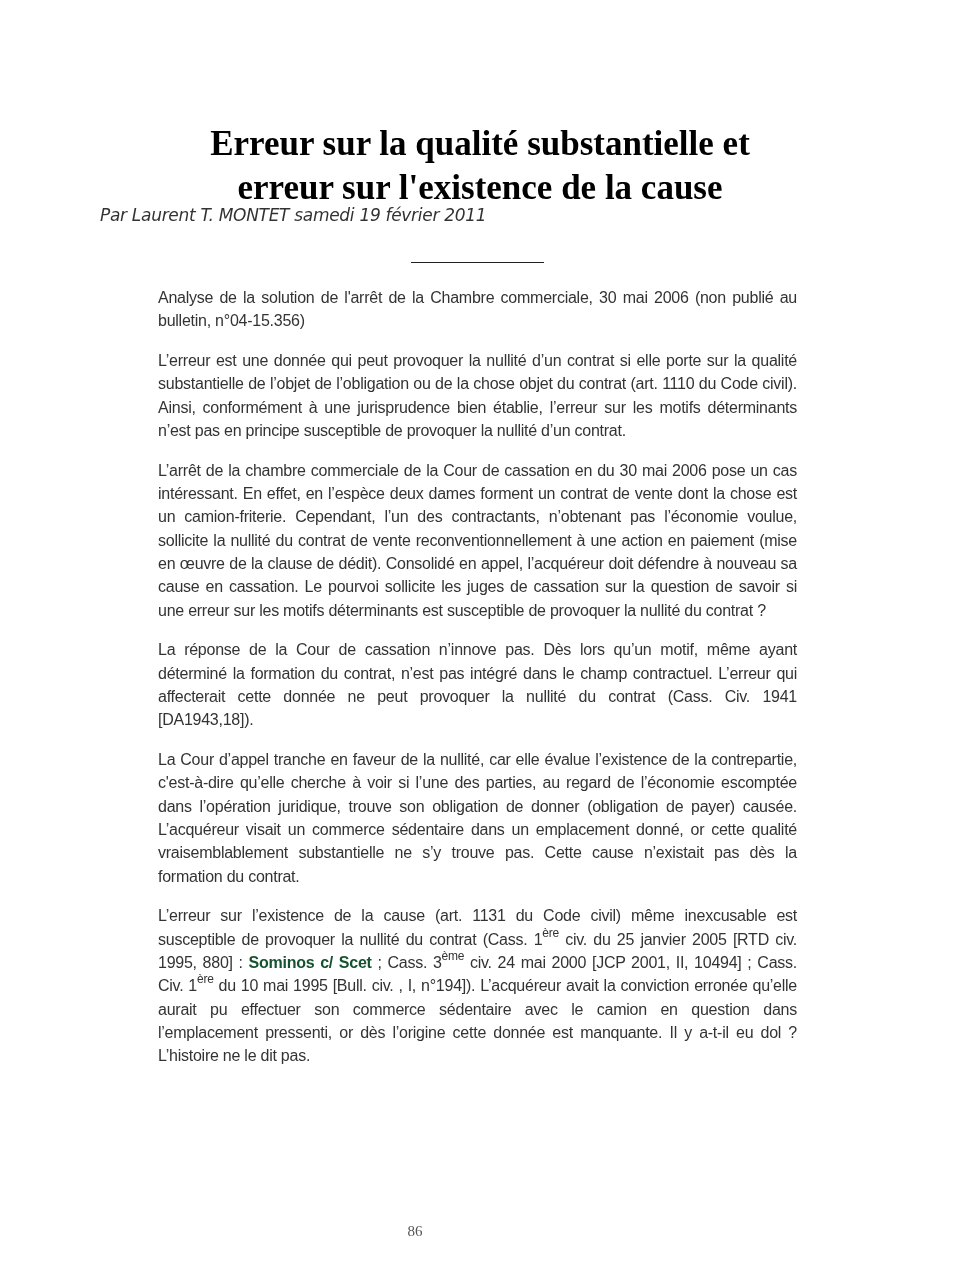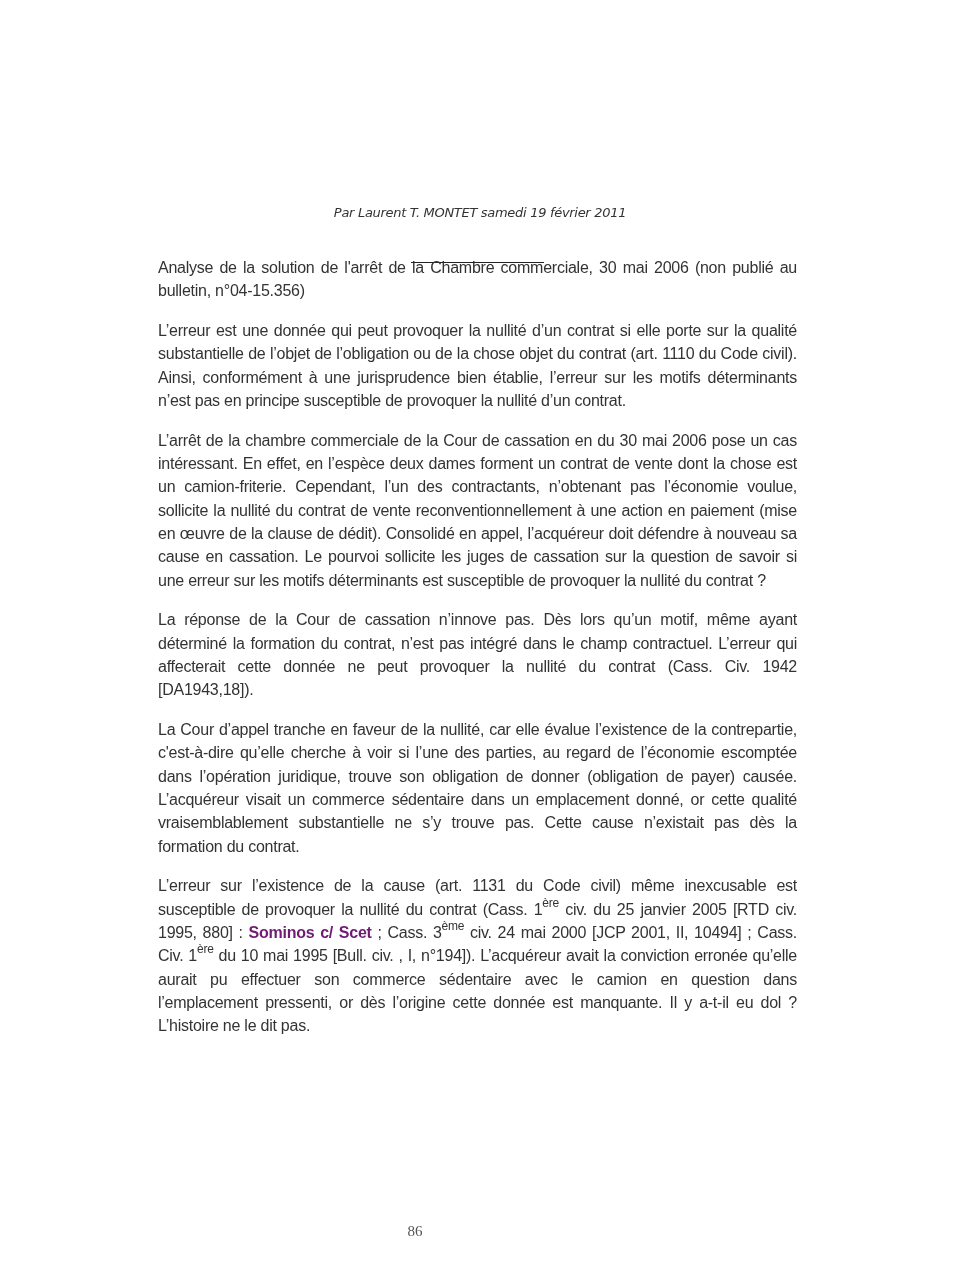--- a/index.html
+++ b/index.html
@@ -7,50 +7,54 @@
   .page { position: absolute; left: 0; top: 0; width: 954px; height: 1276px; }
   .title {
     position: absolute; left: 100px; width: 760px; top: 122px;
     font-family: "Liberation Serif", "DejaVu Serif", serif;
     font-weight: bold; font-size: 35px; line-height: 44px;
     color: #000; text-align: center; margin: 0;
   }
   .byline {
     position: absolute; left: 100px; width: 760px; top: 205px;
     font-family: "DejaVu Sans", sans-serif; font-style: italic;
-    font-size: 13px; letter-spacing: -0.3px; color: #333; text-align: center;
+    font-size: 17px; letter-spacing: -0.3px; color: #333; text-align: left;
   }
   .rule {
     position: absolute; left: 411px; top: 262px; width: 133px; height: 0;
     border-top: 1.2px solid #222;
   }
   .body {
-    position: absolute; left: 158px; width: 639px; top: 256px;
+    position: absolute; left: 158px; width: 639px; top: 286px;
     font-family: "Liberation Sans", "DejaVu Sans", sans-serif;
     font-size: 16px; line-height: 23.3px; color: #333;
     text-align: justify; letter-spacing: -0.25px;
   }
   .body p { margin: 0 0 16.5px 0; }
-  .body b { font-weight: bold; color: #701a75; }
+  .body b { font-weight: bold; color: #14532d; }
   sup { font-size: 12px; line-height: 0; vertical-align: 8px; }
   .pageno {
     position: absolute; left: 0; width: 830px; top: 1223px; text-align: center;
     font-family: "Liberation Serif", "DejaVu Serif", serif; font-size: 15px; color: #555;
   }
 </style>
 </head>
 <body>
 
 <div class="page">
+  <h1 class="title">
+    <span>Erreur sur la qualité substantielle et</span><br>
+    <span>erreur sur l'existence de la cause</span>
+  </h1>
   <div class="byline">Par Laurent T. MONTET samedi 19 février 2011</div>
   <div class="rule"></div>
 
   <div class="body">
     <p>Analyse de la solution de l'arrêt de la Chambre commerciale, 30 mai 2006 (non publié au bulletin, n°04-15.356)</p>
     <p>L’erreur est une donnée qui peut provoquer la nullité d’un contrat si elle porte sur la qualité substantielle de l’objet de l’obligation ou de la chose objet du contrat (art. 1110 du Code civil). Ainsi, conformément à une jurisprudence bien établie, l’erreur sur les motifs déterminants n’est pas en principe susceptible de provoquer la nullité d’un contrat.</p>
     <p>L’arrêt de la chambre commerciale de la Cour de cassation en du 30 mai 2006 pose un cas intéressant. En effet, en l’espèce deux dames forment un contrat de vente dont la chose est un camion-friterie. Cependant, l’un des contractants, n’obtenant pas l’économie voulue, sollicite la nullité du contrat de vente reconventionnellement à une action en paiement (mise en œuvre de la clause de dédit). Consolidé en appel, l’acquéreur doit défendre à nouveau sa cause en cassation. Le pourvoi sollicite les juges de cassation sur la question de savoir si une erreur sur les motifs déterminants est susceptible de provoquer la nullité du contrat ?</p>
-    <p>La réponse de la Cour de cassation n’innove pas. Dès lors qu’un motif, même ayant déterminé la formation du contrat, n’est pas intégré dans le champ contractuel. L’erreur qui affecterait cette donnée ne peut provoquer la nullité du contrat (Cass. Civ. 1942 [DA1943,18]).</p>
+    <p>La réponse de la Cour de cassation n’innove pas. Dès lors qu’un motif, même ayant déterminé la formation du contrat, n’est pas intégré dans le champ contractuel. L’erreur qui affecterait cette donnée ne peut provoquer la nullité du contrat (Cass. Civ. 1941 [DA1943,18]).</p>
     <p>La Cour d’appel tranche en faveur de la nullité, car elle évalue l’existence de la contrepartie, c'est-à-dire qu’elle cherche à voir si l’une des parties, au regard de l’économie escomptée dans l’opération juridique, trouve son obligation de donner (obligation de payer) causée. L’acquéreur visait un commerce sédentaire dans un emplacement donné, or cette qualité vraisemblablement substantielle ne s’y trouve pas. Cette cause n’existait pas dès la formation du contrat.</p>
     <p><span>L’erreur sur l’existence de la cause (art. 1131 du Code civil) même inexcusable est susceptible de provoquer la nullité du contrat (Cass. 1</span><sup>ère</sup><span> civ. du 25 janvier 2005 [RTD civ. 1995, 880] : </span><b>Sominos c/ Scet</b><span> ; Cass. 3</span><sup>ème</sup><span> civ. 24 mai 2000 [JCP 2001, II, 10494] ; Cass. Civ. 1</span><sup>ère</sup><span> du 10 mai 1995 [Bull. civ. , I, n°194]). L’acquéreur avait la conviction erronée qu’elle aurait pu effectuer son commerce sédentaire avec le camion en question dans l’emplacement pressenti, or dès l’origine cette donnée est manquante. Il y a-t-il eu dol ? L’histoire ne le dit pas.</span></p>
   </div>
 
   <div class="pageno">86</div>
 </div>
 
 </body></html>

